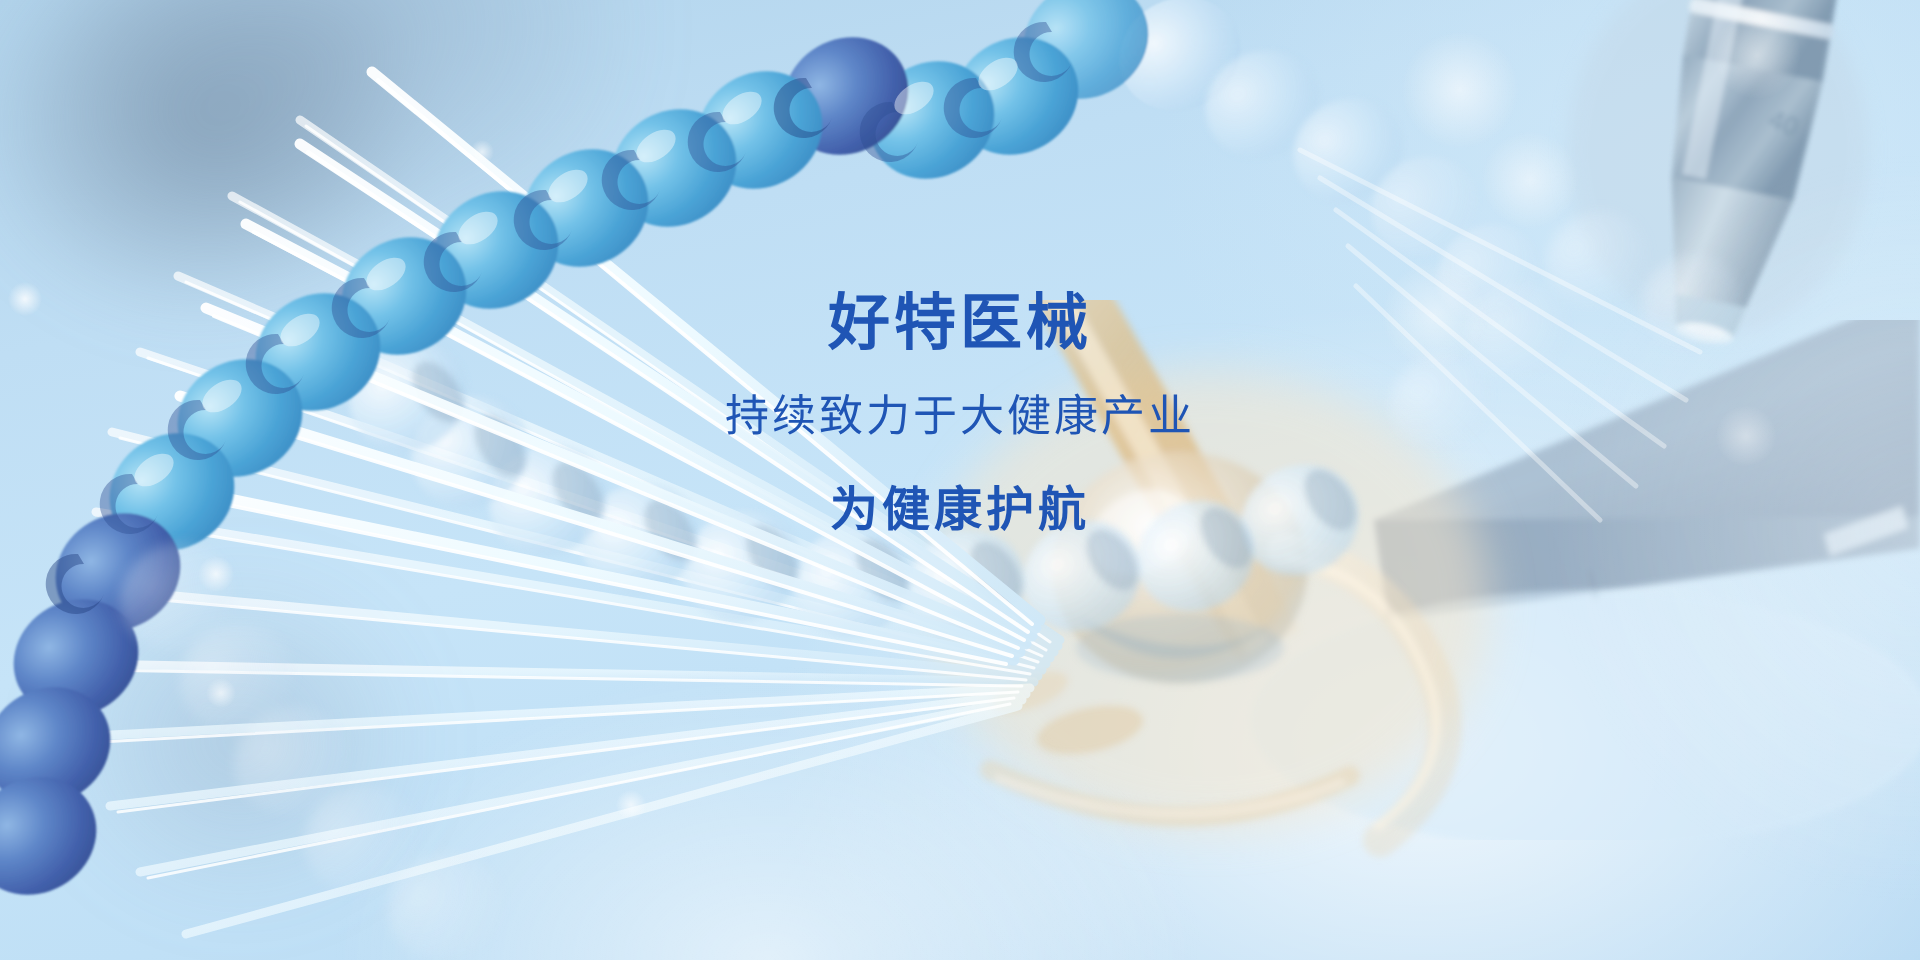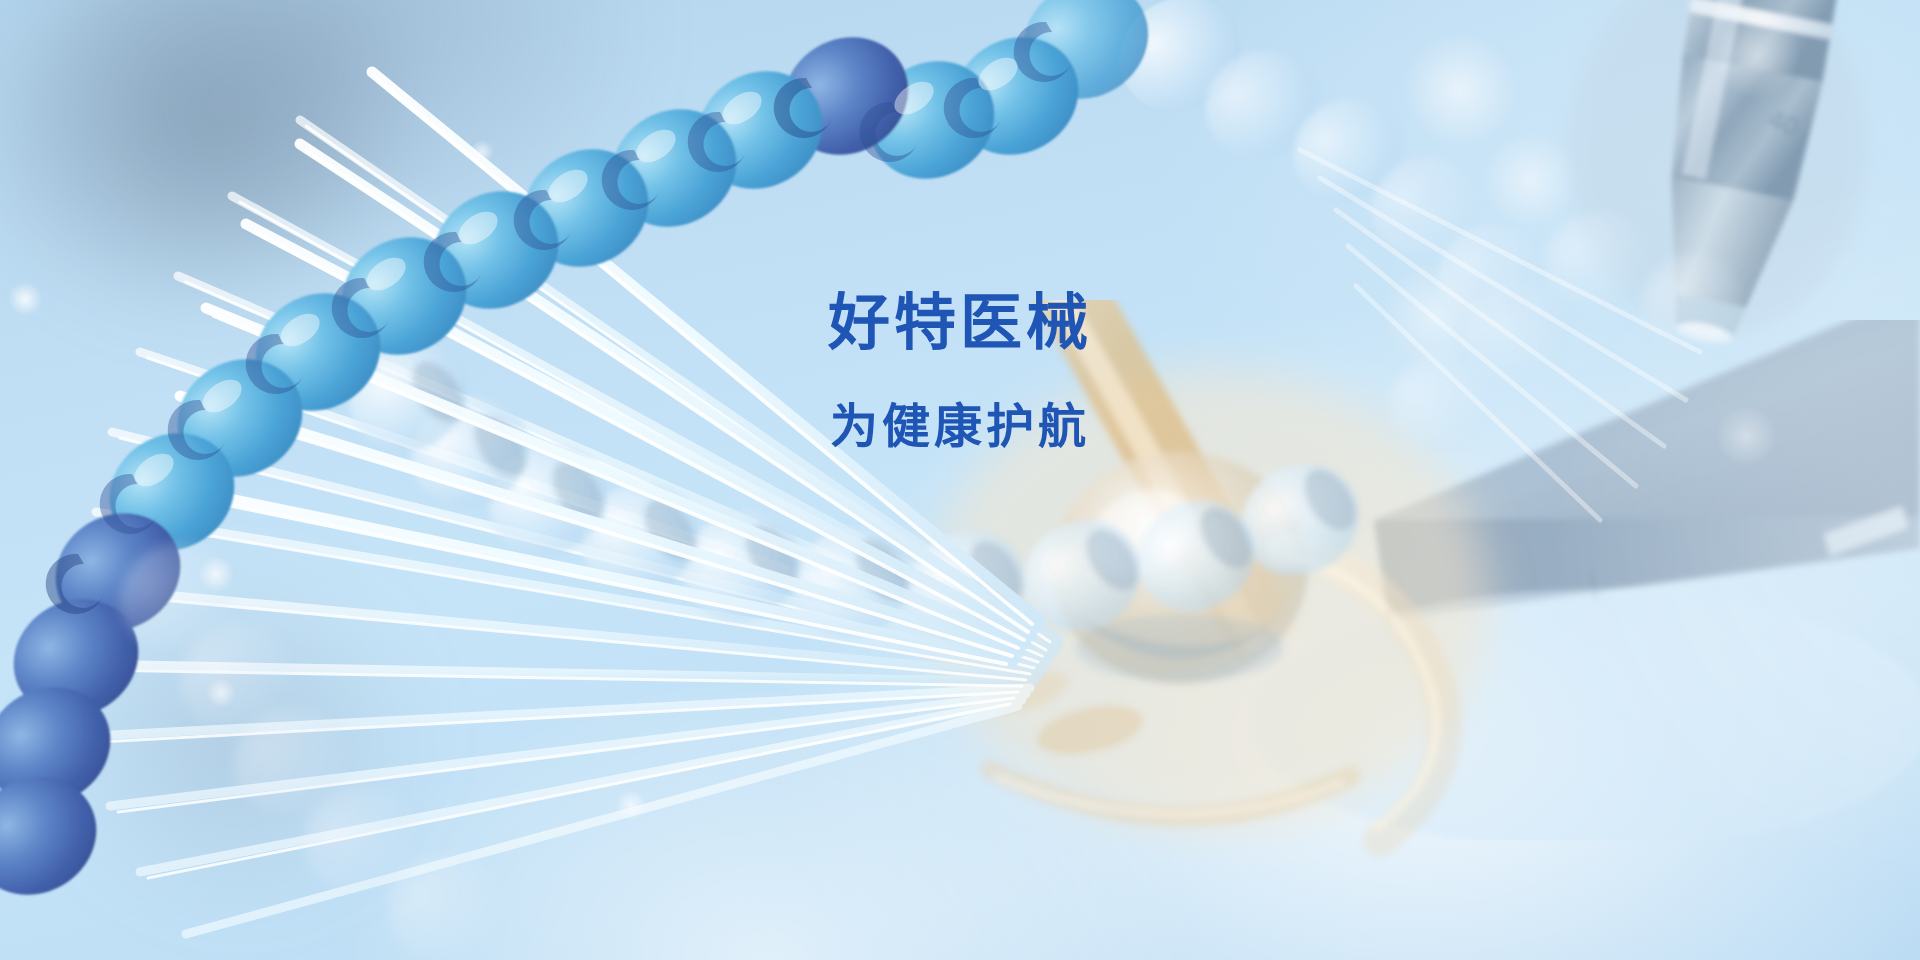--- a/index.html
+++ b/index.html
@@ -462,16 +462,17 @@
   <div class="bokeh" style="left:1712px; top:10px;  width:90px;  height:90px;  background:radial-gradient(circle, rgba(255,255,255,.42) 0%, rgba(255,255,255,0) 70%);"></div>
   <div class="bokeh" style="left:8px;    top:282px; width:34px;  height:34px;  background:radial-gradient(circle, rgba(255,255,255,.80) 0%, rgba(255,255,255,0) 72%);"></div>
   <div class="bokeh" style="left:198px;  top:556px; width:36px;  height:36px;  background:radial-gradient(circle, rgba(255,255,255,.72) 0%, rgba(255,255,255,0) 72%);"></div>
   <div class="bokeh" style="left:206px;  top:678px; width:30px;  height:30px;  background:radial-gradient(circle, rgba(255,255,255,.62) 0%, rgba(255,255,255,0) 72%);"></div>
   <div class="bokeh" style="left:616px;  top:790px; width:30px;  height:30px;  background:radial-gradient(circle, rgba(255,255,255,.66) 0%, rgba(255,255,255,0) 72%);"></div>
   <div class="bokeh" style="left:470px;  top:140px; width:24px;  height:24px;  background:radial-gradient(circle, rgba(255,255,255,.66) 0%, rgba(255,255,255,0) 72%);"></div>
   <div class="bokeh" style="left:1716px; top:406px; width:60px;  height:60px;  background:radial-gradient(circle, rgba(255,255,255,.40) 0%, rgba(255,255,255,0) 72%);"></div>
 
   <div class="headline-block">
     <div class="title-main">好特医械</div>
+    <div class="title-sub">持续致力于大健康产业</div>
     <div class="title-tag">为健康护航</div>
   </div>
 
 </div>
 
 </body></html>

